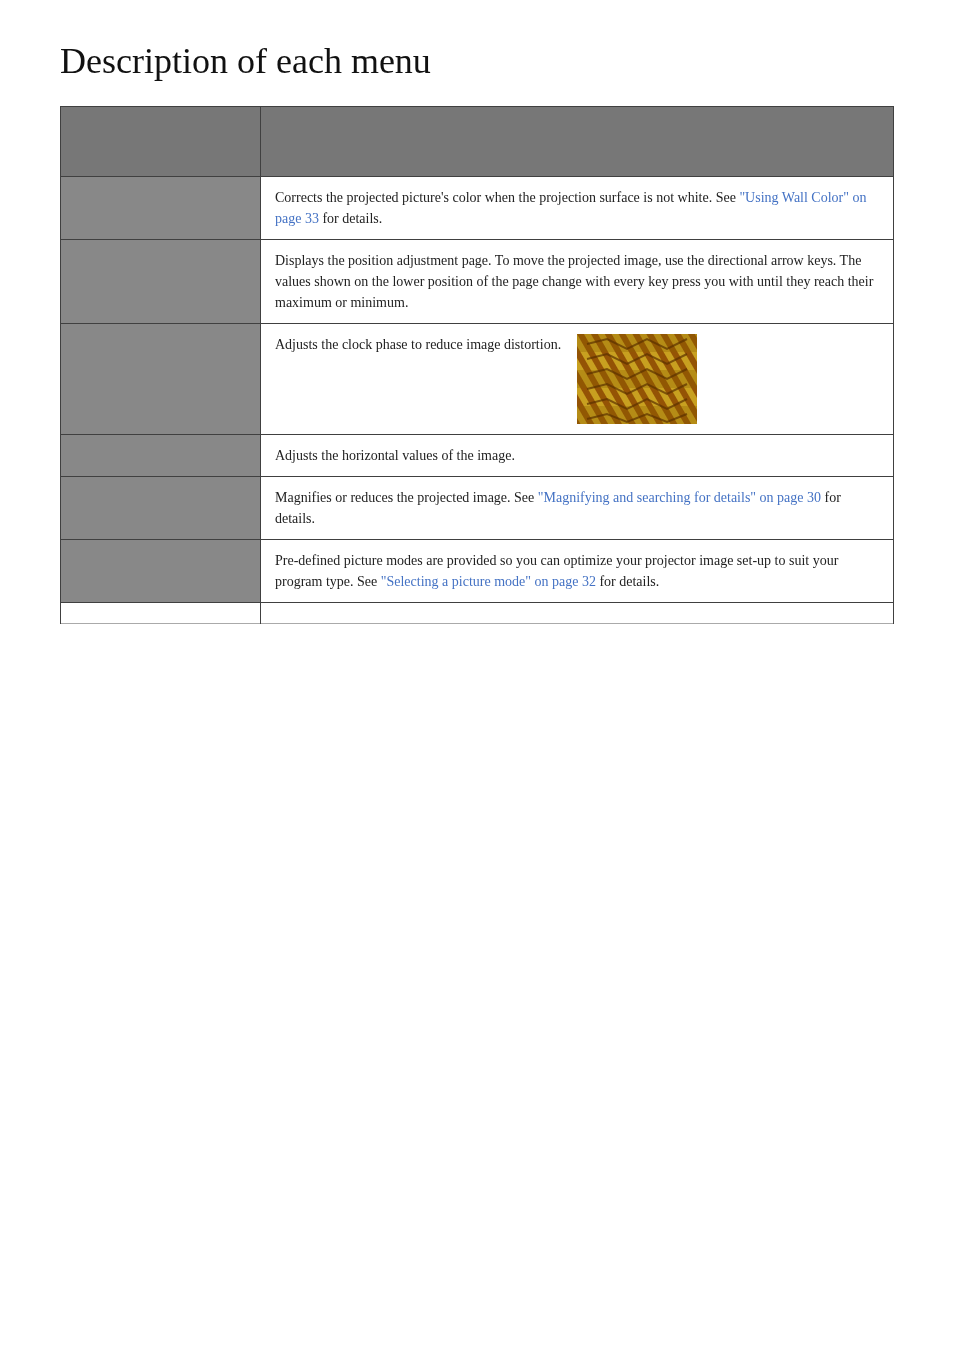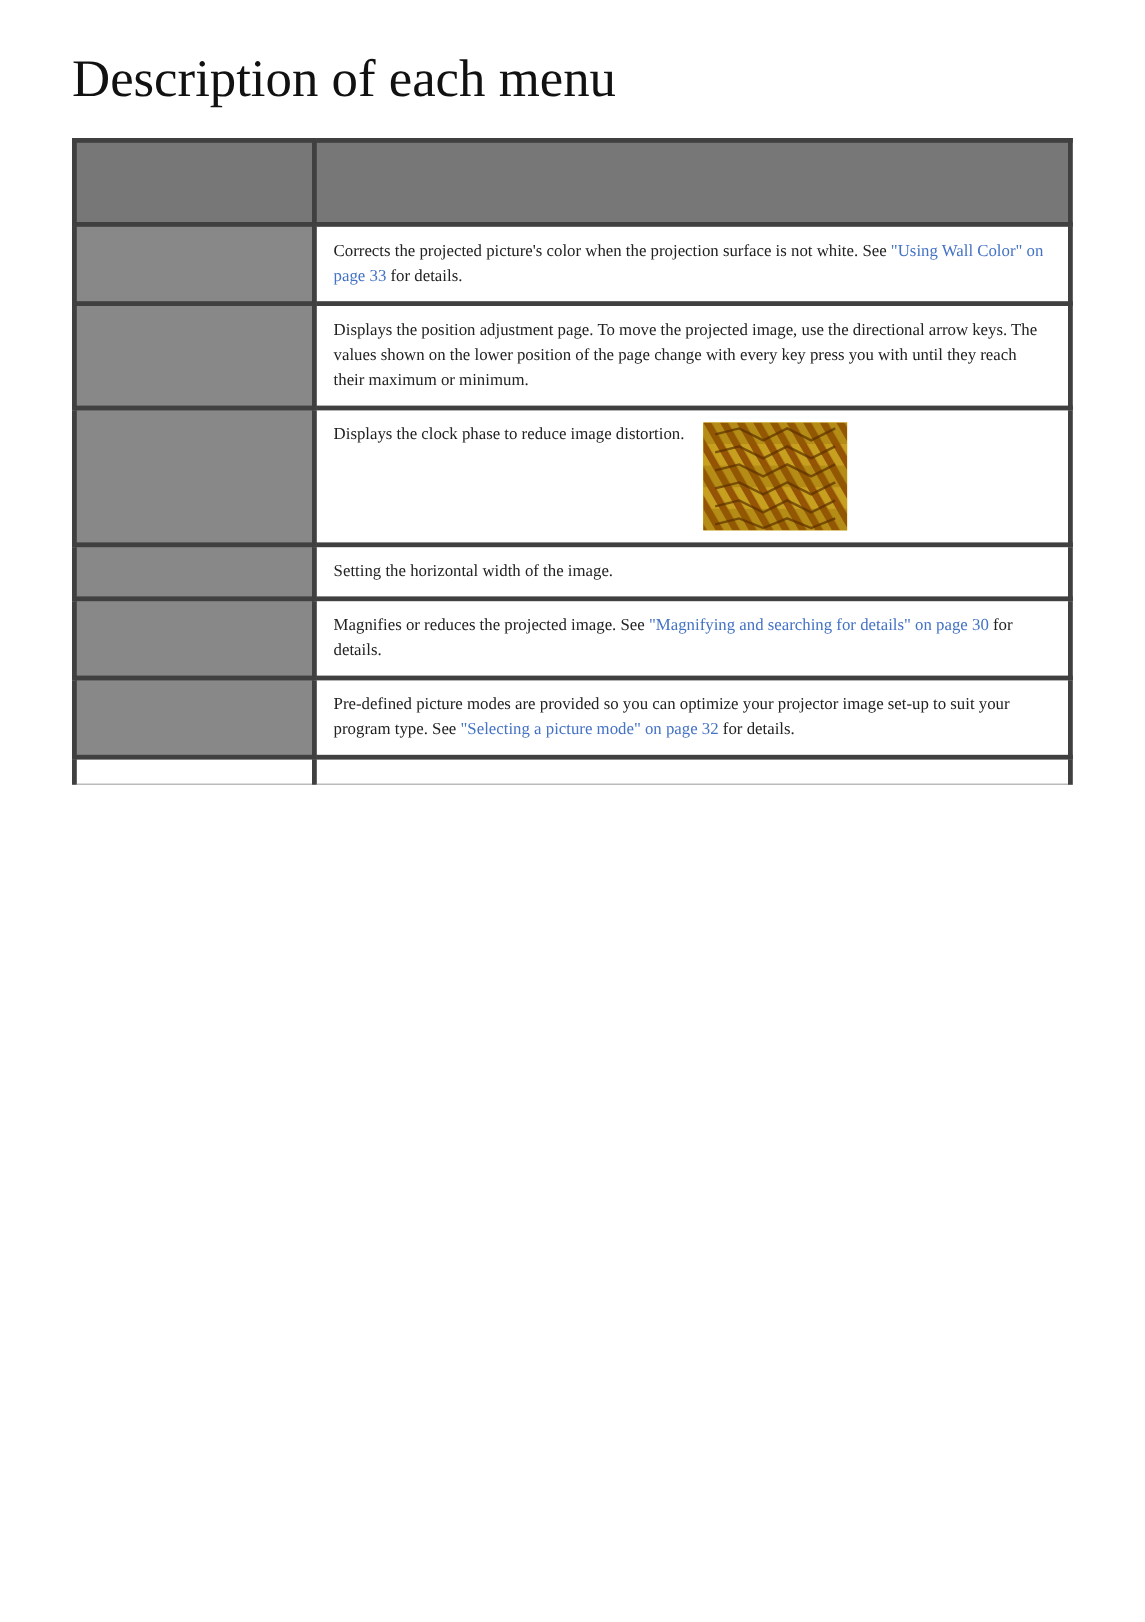--- a/index.html
+++ b/index.html
@@ -6,32 +6,32 @@
     body {
       background: #fff;
       font-family: Georgia, 'Times New Roman', serif;
       font-size: 14px;
       color: #222;
       width: 954px;
       min-height: 1352px;
       padding: 40px 60px;
     }
     h1 {
-      font-size: 44px;
+      font-size: 36px;
       font-weight: normal;
       margin-bottom: 24px;
       color: #111;
     }
     .main-table {
       width: 100%;
       border-collapse: collapse;
       border: 1px solid #aaa;
     }
     .main-table td {
-      border: 4px solid #404040;
+      border: 1px solid #404040;
       vertical-align: top;
       padding: 10px 14px;
       line-height: 1.5;
     }
     .left-col {
       width: 200px;
       background: #888;
       border-right: 1px solid #aaa;
     }
     .right-col {
@@ -101,21 +101,21 @@
     <td class="left-col"></td>
     <td class="right-col">
       Displays the position adjustment page. To move the projected image, use the directional arrow keys. The values shown on the lower position of the page change with every key press you with until they reach their maximum or minimum.
     </td>
   </tr>
 
   <tr>
     <td class="left-col"></td>
     <td class="right-col">
       <div class="row-with-image">
-        <span>Displays the clock phase to reduce image distortion.</span>
+        <span>Adjusts the clock phase to reduce image distortion.</span>
         <div class="distortion-image">
           <svg class="stripe-svg" viewBox="0 0 120 90" xmlns="http://www.w3.org/2000/svg">
             <rect width="120" height="90" fill="#c8a020"></rect>
 
             <defs>
               <pattern id="stripes" x="0" y="0" width="12" height="12" patternUnits="userSpaceOnUse" patternTransform="rotate(-30)">
                 <rect width="6" height="12" fill="#8B4500" opacity="0.85"></rect>
                 <rect x="6" width="6" height="12" fill="#c8a020" opacity="0.85"></rect>
               </pattern>
             </defs>
@@ -134,21 +134,21 @@
             <polyline points="10,85 30,80 50,88 70,80 90,88 110,80" stroke="#5a3000" stroke-width="2" fill="none" opacity="0.7"></polyline>
           </svg>
         </div>
       </div>
     </td>
   </tr>
 
   <tr>
     <td class="left-col"></td>
     <td class="right-col">
-      Setting the horizontal width of the image.
+      Adjusts the horizontal values of the image.
     </td>
   </tr>
 
   <tr>
     <td class="left-col"></td>
     <td class="right-col">
       Magnifies or reduces the projected image. See <a class="link">"Magnifying and searching for details" on page 30</a> for details.
     </td>
   </tr>
 

